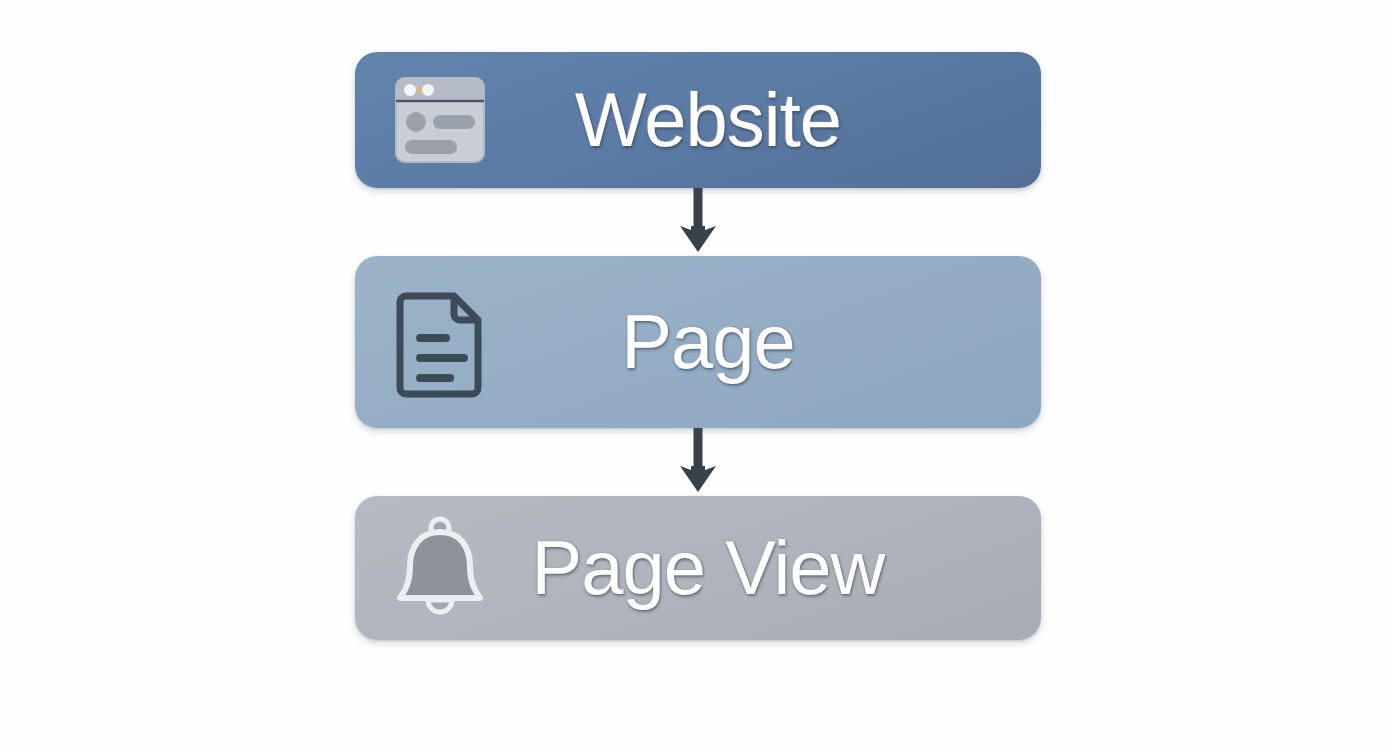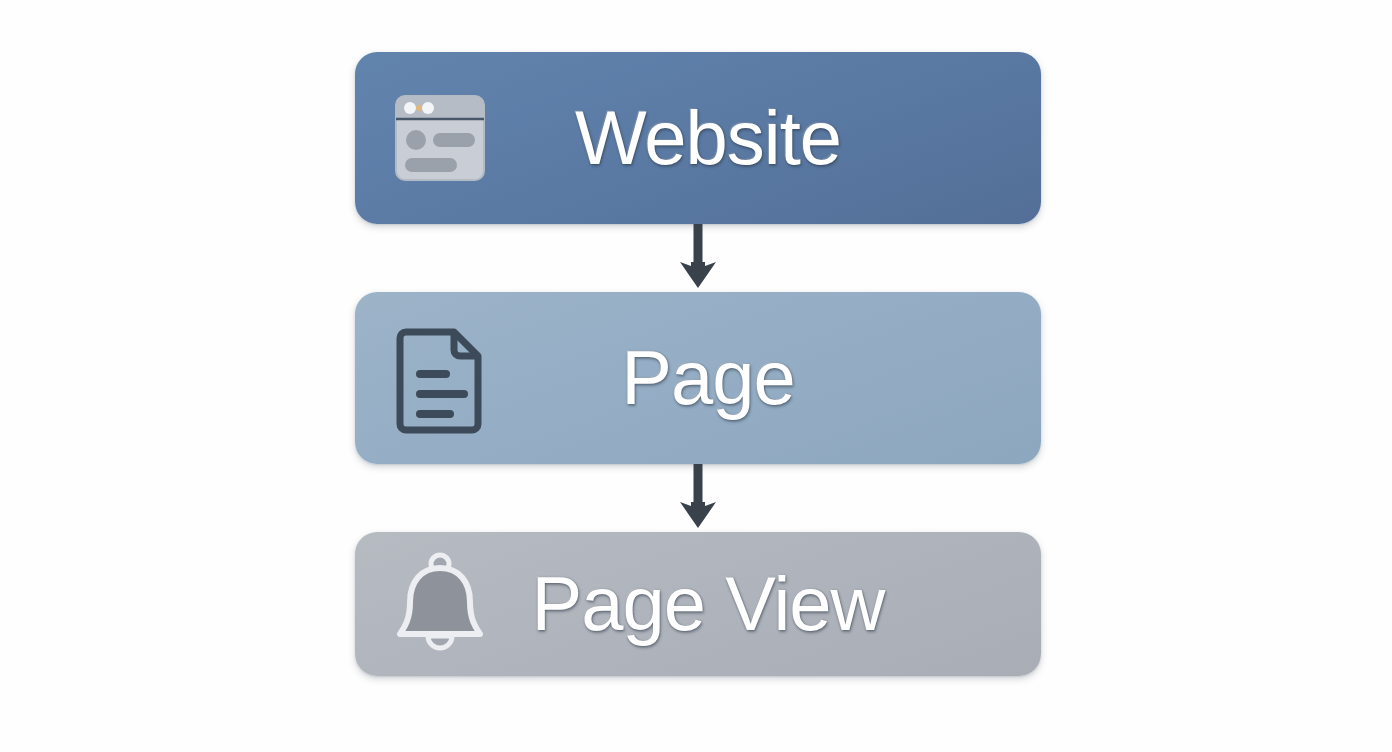--- a/index.html
+++ b/index.html
@@ -34,21 +34,21 @@
     position: relative;
     width: 686px;
     border-radius: 22px;
     display: flex;
     align-items: center;
     box-sizing: border-box;
     box-shadow: 0 3px 7px rgba(60,70,85,0.22), 0 1px 2px rgba(60,70,85,0.14);
   }
 
   .node-website {
-    height: 172px;
+    height: 136px;
     background: linear-gradient(160deg, #6184ad 0%, #5b7ba5 45%, #536f97 100%);
     justify-content: space-between;
   }
   .node-page {
     height: 172px;
     background: linear-gradient(160deg, #9cb3c8 0%, #95aec5 45%, #8da7bf 100%);
   }
   .node-pageview {
     height: 144px;
     background: linear-gradient(160deg, #b6bac1 0%, #b0b5bd 45%, #a8adb6 100%);

